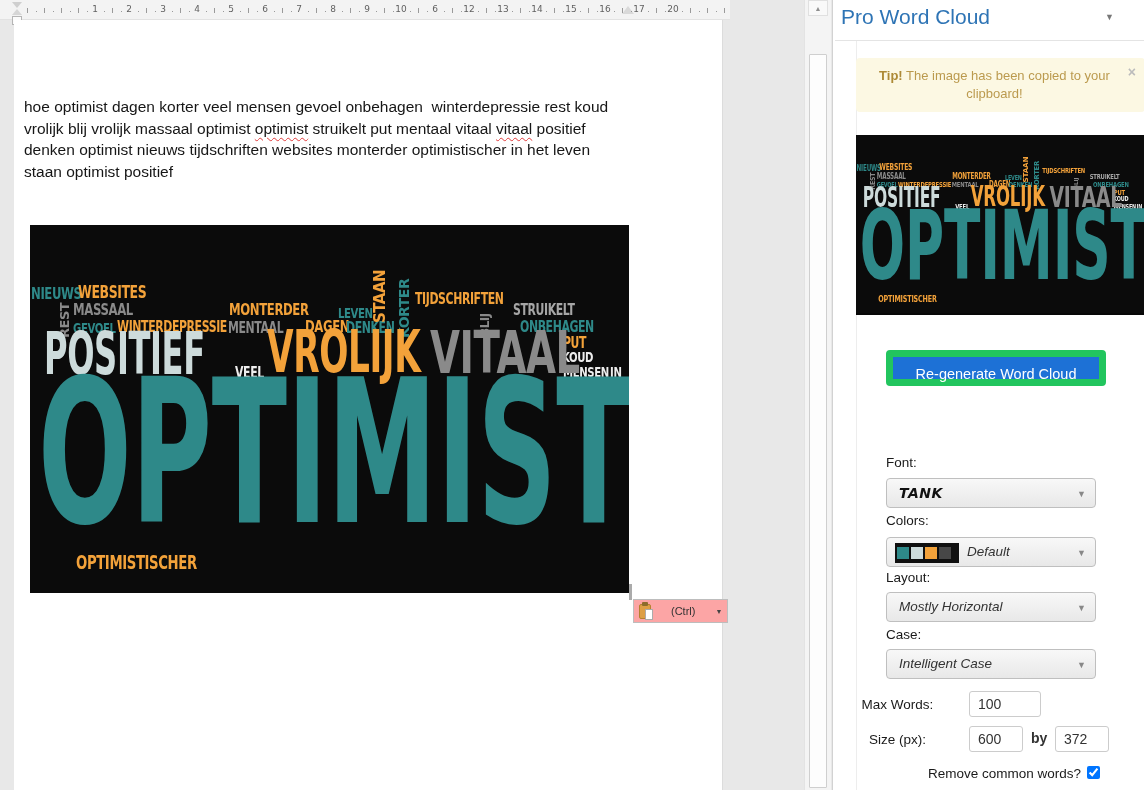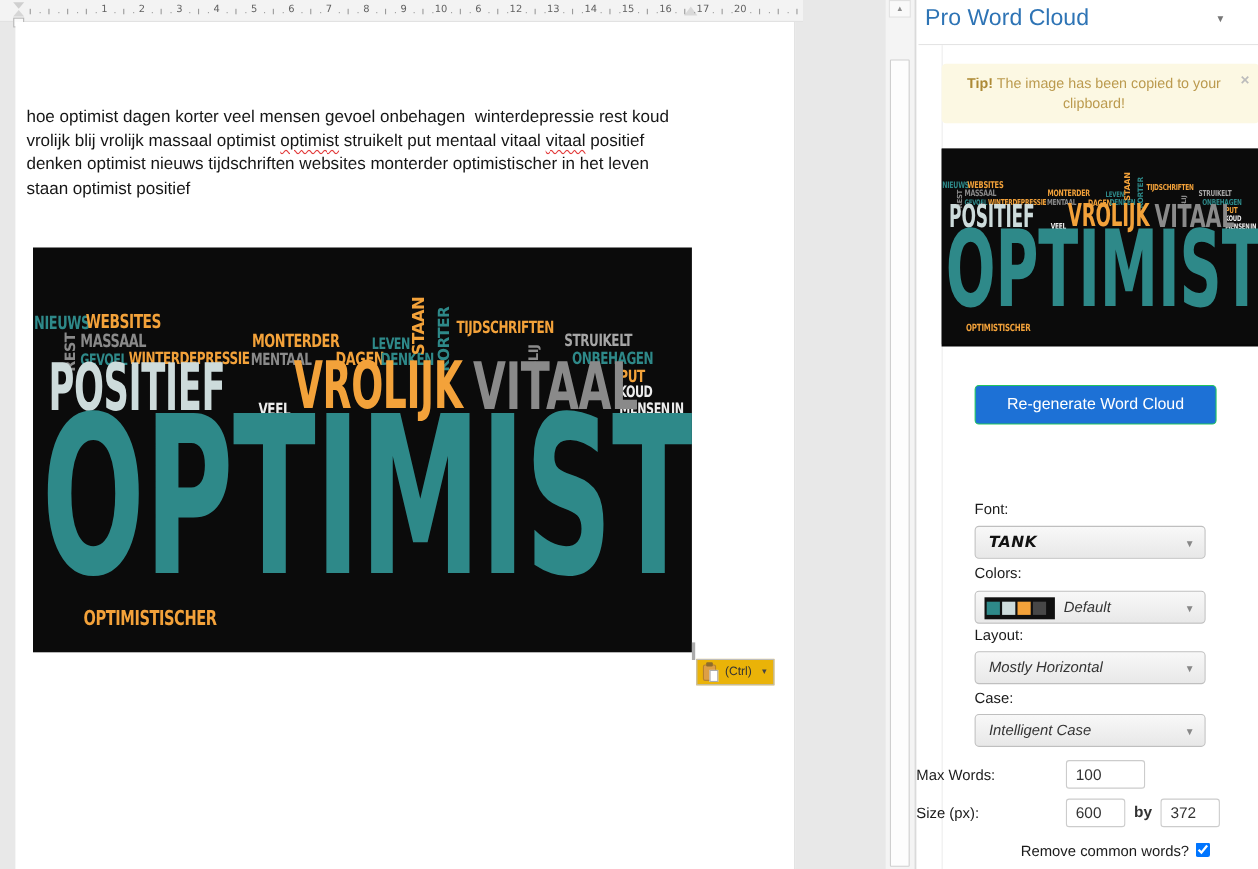--- a/index.html
+++ b/index.html
@@ -21,21 +21,21 @@
   #doc-text { position:absolute; left:10px; top:76px; width:620px; font-size:15.5px; line-height:21.7px; color:#161616; white-space:pre-wrap; }
   .misspelled { text-decoration:underline; text-decoration-style:wavy; text-decoration-color:#e23b3b; text-decoration-thickness:1px; text-underline-offset:3px; }
 
   
   .cloud { position:relative; width:599px; height:368px; overflow:hidden; }
   .cw { position:absolute; font-family:"DejaVu Sans", sans-serif; font-weight:800; letter-spacing:-0.5px; white-space:nowrap; line-height:1; transform-origin:0 0; }
   #doc-cloud { position:absolute; left:16px; top:205px; }
   #caret { position:absolute; left:615px; top:564px; width:3px; height:16px; background:#ababab; }
 
   
-  #paste-btn { position:absolute; left:619px; top:579px; height:24px; background:#eab308; border:1px solid #bdbdbd; display:flex; align-items:center; padding:0 5px; gap:8px; }
+  #paste-btn { position:absolute; left:619px; top:579px; height:24px; background:#fca5a5; border:1px solid #bdbdbd; display:flex; align-items:center; padding:0 5px; gap:20px; }
   #pb-clip { position:relative; width:12px; height:15px; background:#dd9f45; border:1px solid #b5812f; border-radius:2px; }
   #pb-clip::before { content:""; position:absolute; top:-3px; left:2px; width:6px; height:4px; background:#8d6c2c; border-radius:1px; }
   #pb-page { position:absolute; right:-3px; bottom:-2px; width:8px; height:11px; background:#ffffff; border:1px solid #ababab; }
   #pb-label { font-size:11px; color:#333; }
   #pb-arrow { font-size:7px; color:#444; }
 
   
   #scrollbar { position:absolute; left:804px; top:0; width:27px; height:790px; background:#f4f4f4; border-left:1px solid #e3e3e3; }
   #sb-up { position:absolute; left:3px; top:0; width:20px; height:16px; background:#f9f9f9; border:1px solid #e0e0e0; color:#8f8f8f; font-size:7px; text-align:center; line-height:15px; }
   #sb-thumb { position:absolute; left:4px; top:54px; width:18px; height:734px; background:#fdfdfd; border:1px solid #cfcfcf; border-radius:1px; }
@@ -50,35 +50,35 @@
   #tip-box { position:absolute; left:23px; top:58px; width:289px; background:#fcf8e3; border-radius:4px; padding:9px 30px 9px 18px; text-align:center; font-size:13px; color:#bb9a4e; line-height:18px; }
   #tip-bold { font-weight:bold; color:#ad8a36; }
   #tip-close { position:absolute; top:8px; right:9px; font-size:14px; font-weight:bold; color:#bcbcbc; line-height:12px; cursor:pointer; }
 
   #preview { position:absolute; left:23px; top:135px; width:289px; height:180px; background:#070707; overflow:hidden; }
   #preview-scale { transform:scale(0.4837); transform-origin:0 0; }
 
   #lang-bar { position:absolute; left:23px; top:323px; width:289px; height:19px; background:#262e80; color:#ffffff; font-size:12.5px; font-weight:bold; text-align:center; line-height:19px; }
 
   .pbtn { position:absolute; left:53px; width:220px; border-radius:4px; color:#ffffff; font-size:14.5px; text-align:center; cursor:pointer; font-family:"Liberation Sans", sans-serif; }
-  #btn-regen { top:350px; height:36px; background:#1d71d6; border:1px solid #22c55e; line-height:34px; }
+  #btn-regen { top:350px; height:36px; background:#1d71d6; border:7px solid #22c55e; line-height:34px; }
   #btn-save  { top:393px; height:38px; background:#4ead4e; border:1px solid #449c44; line-height:36px; }
 
   .plabel { position:absolute; left:53px; font-size:13.5px; color:#1a1a1a; }
   .pselect { position:absolute; left:53px; width:210px; height:30px; background:linear-gradient(#f8f8f8,#e8e8e8); border:1px solid #bfbfbf; border-radius:4px; cursor:pointer; }
   .pselect .val { position:absolute; left:12px; top:0; line-height:28px; font-size:13.5px; color:#333;font-style:italic; }
   .pselect .arr { position:absolute; right:9px; top:10px; font-size:9px; color:#888; }
   #font-value { font-weight:900; font-family:"DejaVu Sans", sans-serif; font-size:14px; letter-spacing:0.5px; color:#111; }
 
   #swatch-strip { position:absolute; left:8px; top:5px; width:64px; height:20px; background:#101010; display:flex; align-items:center; padding:0 2px; gap:2px; }
   .swatch { width:12px; height:12px; }
   #colors-value { left:80px; }
 
   .pinput { position:absolute; height:26px; border:1px solid #cccccc; border-radius:3px; font-size:14px; color:#333; padding-left:8px; font-family:"Liberation Sans", sans-serif; background:#fff; }
-  .rlabel { position:absolute; left:0; width:129px; text-align:left; font-size:13.5px; color:#1a1a1a; }
+  .rlabel { position:absolute; left:0; width:129px; text-align:center; font-size:13.5px; color:#1a1a1a; }
   #by-label { position:absolute; left:198px; top:730px; font-size:14px; font-weight:bold; color:#333; }
   #remove-label { position:absolute; left:0; width:248px; text-align:right; top:766px; font-size:13.5px; color:#1a1a1a; }
   #remove-check { position:absolute; left:254px; top:766px; width:13px; height:13px; }
 </style>
 </head>
 <body>
 
 <div id="ruler">
   <div id="indent-first"></div>
   <div id="indent-hang"></div>

